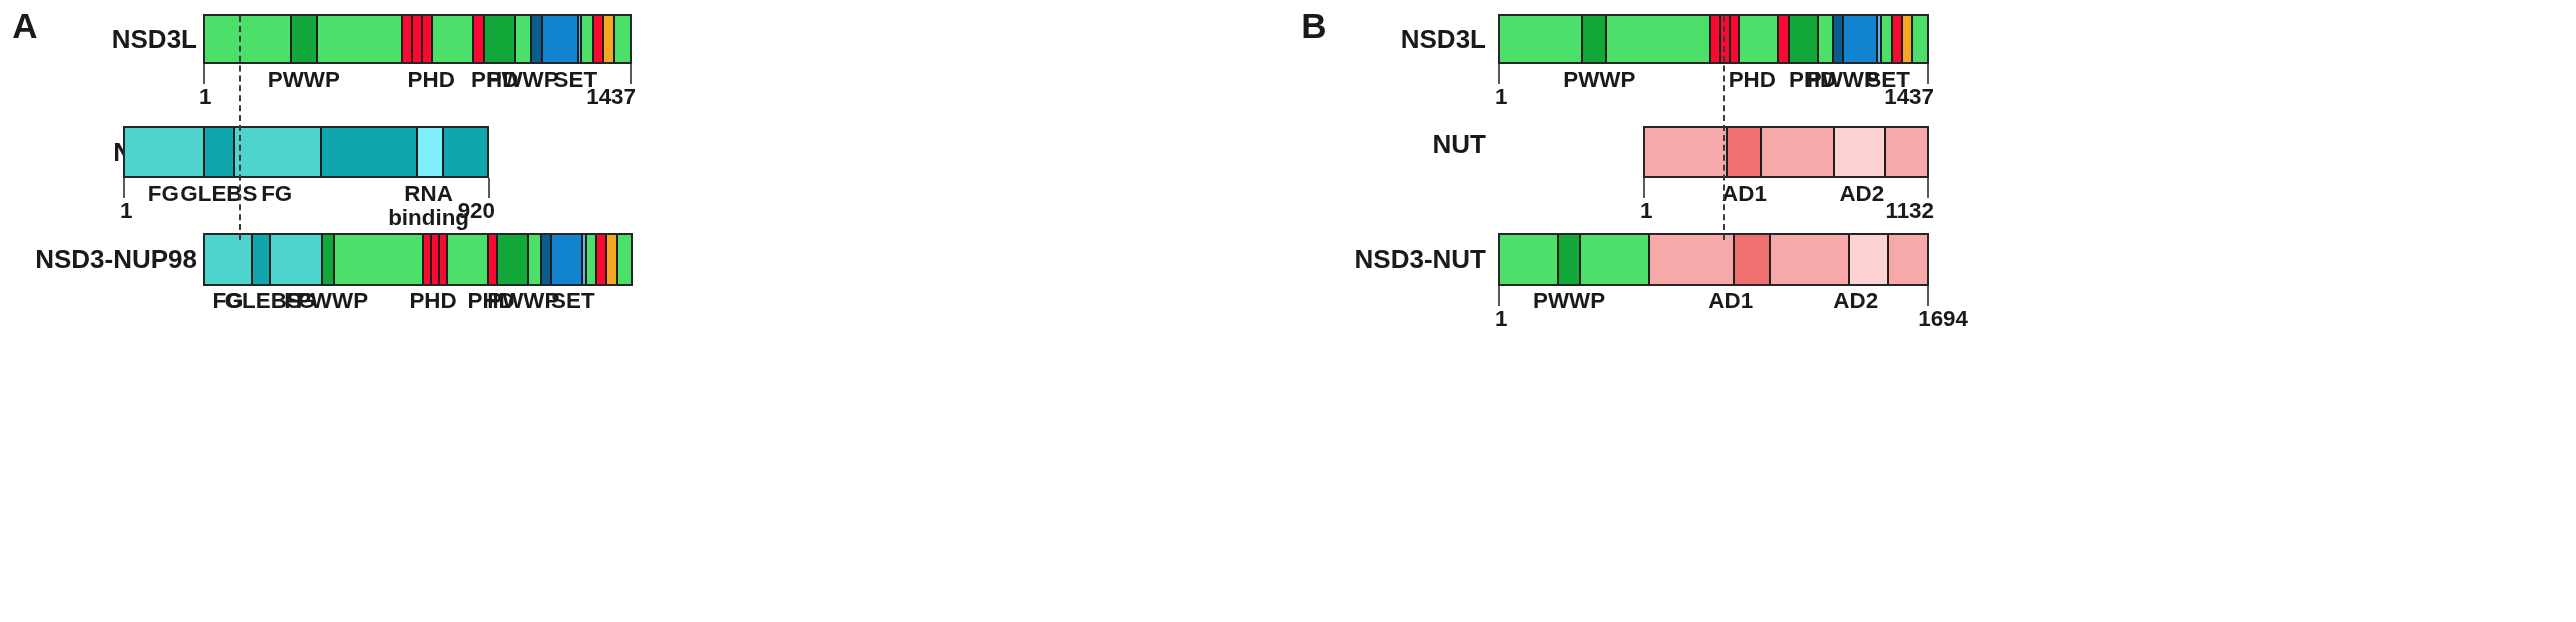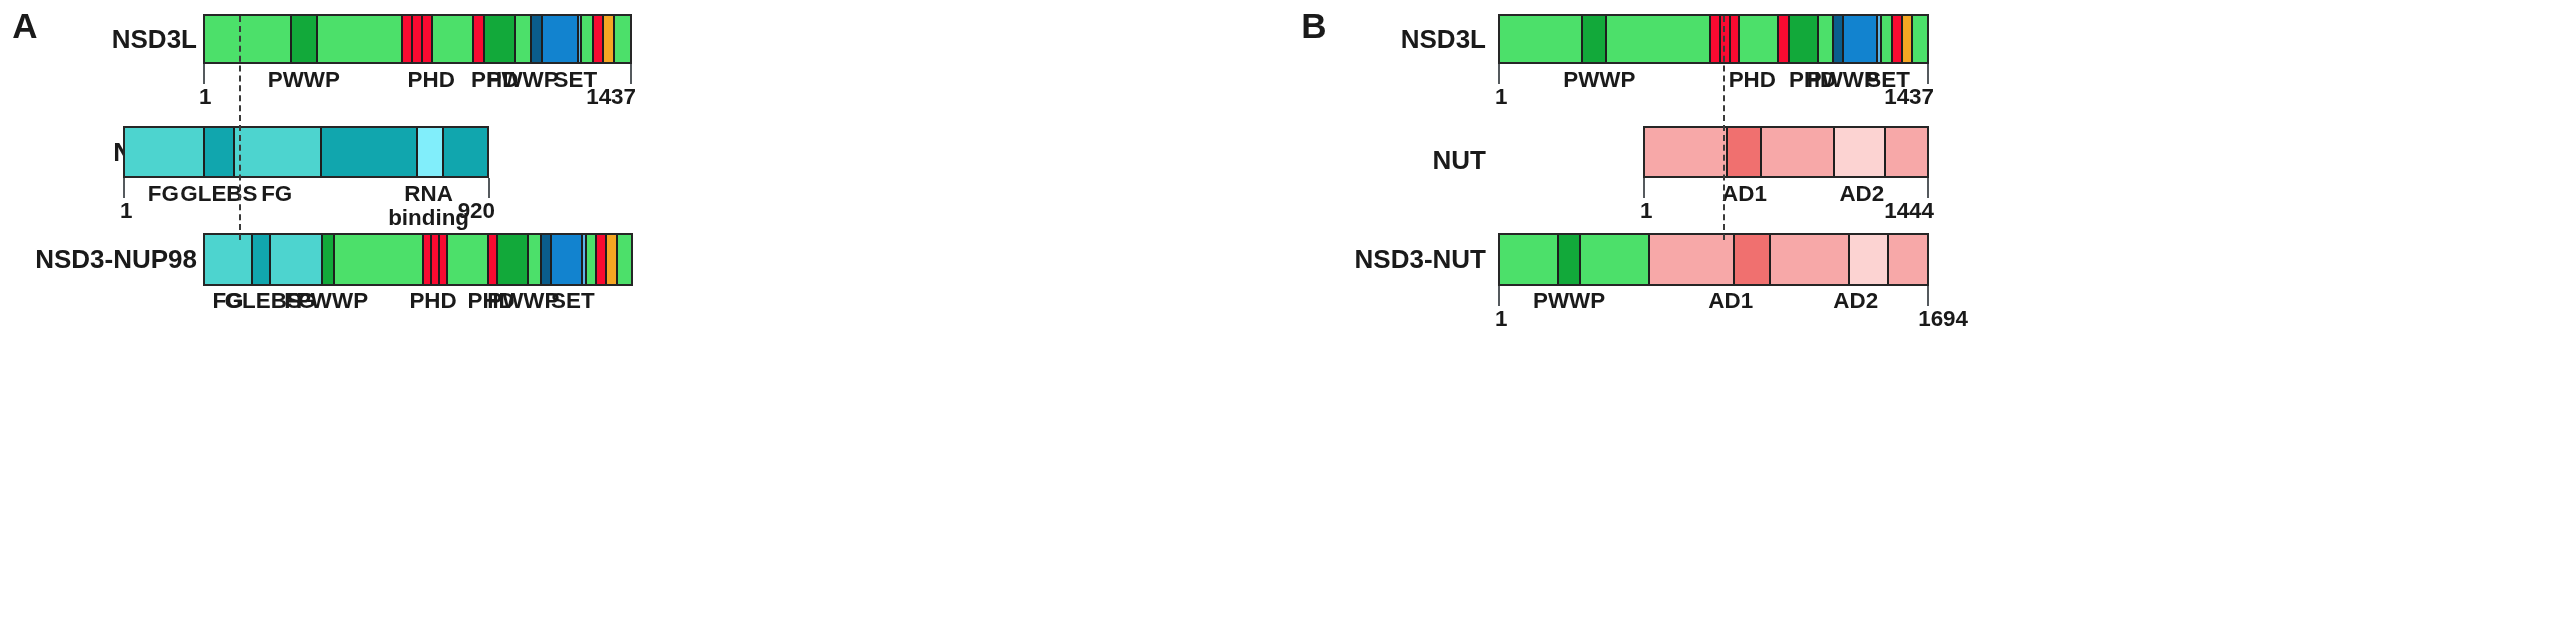--- a/index.html
+++ b/index.html
@@ -282,35 +282,35 @@
           <div class="dom-label" style="left: 80%; top: 0px;">
             <div>PWWP</div>
           </div>
           <div class="dom-label" style="left: 90.5%; top: 0px;">
             <div>SET</div>
           </div>
         </div>
     </div>
 
     <div class="row">
-      <div class="row-label" style="left:0px;top:160px;width:197px;">NUT</div>
+      <div class="row-label" style="left:0px;top:144px;width:197px;">NUT</div>
 
       <div class="track" id="trackB1" style="left:354px;top:126px;width:286px;height:52px;">
           <div class="seg" style="width: 29.5%; background: rgb(247, 168, 168);"></div>
           <div class="seg" style="width: 12%; background: rgb(240, 112, 111);"></div>
           <div class="seg" style="width: 26%; background: rgb(247, 168, 168);"></div>
           <div class="seg" style="width: 18%; background: rgb(252, 211, 210);"></div>
           <div class="seg nb" style="width: 14.5%; background: rgb(247, 168, 168);"></div>
         </div>
 
       <div class="tick" style="left:354px;top:178px;height:20.4px;"></div>
       <div class="tick" style="left:638px;top:178px;height:20.4px;"></div>
 
       <div class="axis-num left" style="left:351px;top:198px;">1</div>
-      <div class="axis-num right" style="left:645px;top:198px;">1444</div>
+      <div class="axis-num right" style="left:645px;top:198px;">1132</div>
 
       <div id="labelsB1" style="position:absolute;left:354px;top:182px;width:286px;height:30px;">
           <div class="dom-label" style="left: 35.5%; top: 0px;">
             <div>AD1</div>
           </div>
           <div class="dom-label" style="left: 76.5%; top: 0px;">
             <div>AD2</div>
           </div>
         </div>
     </div>

